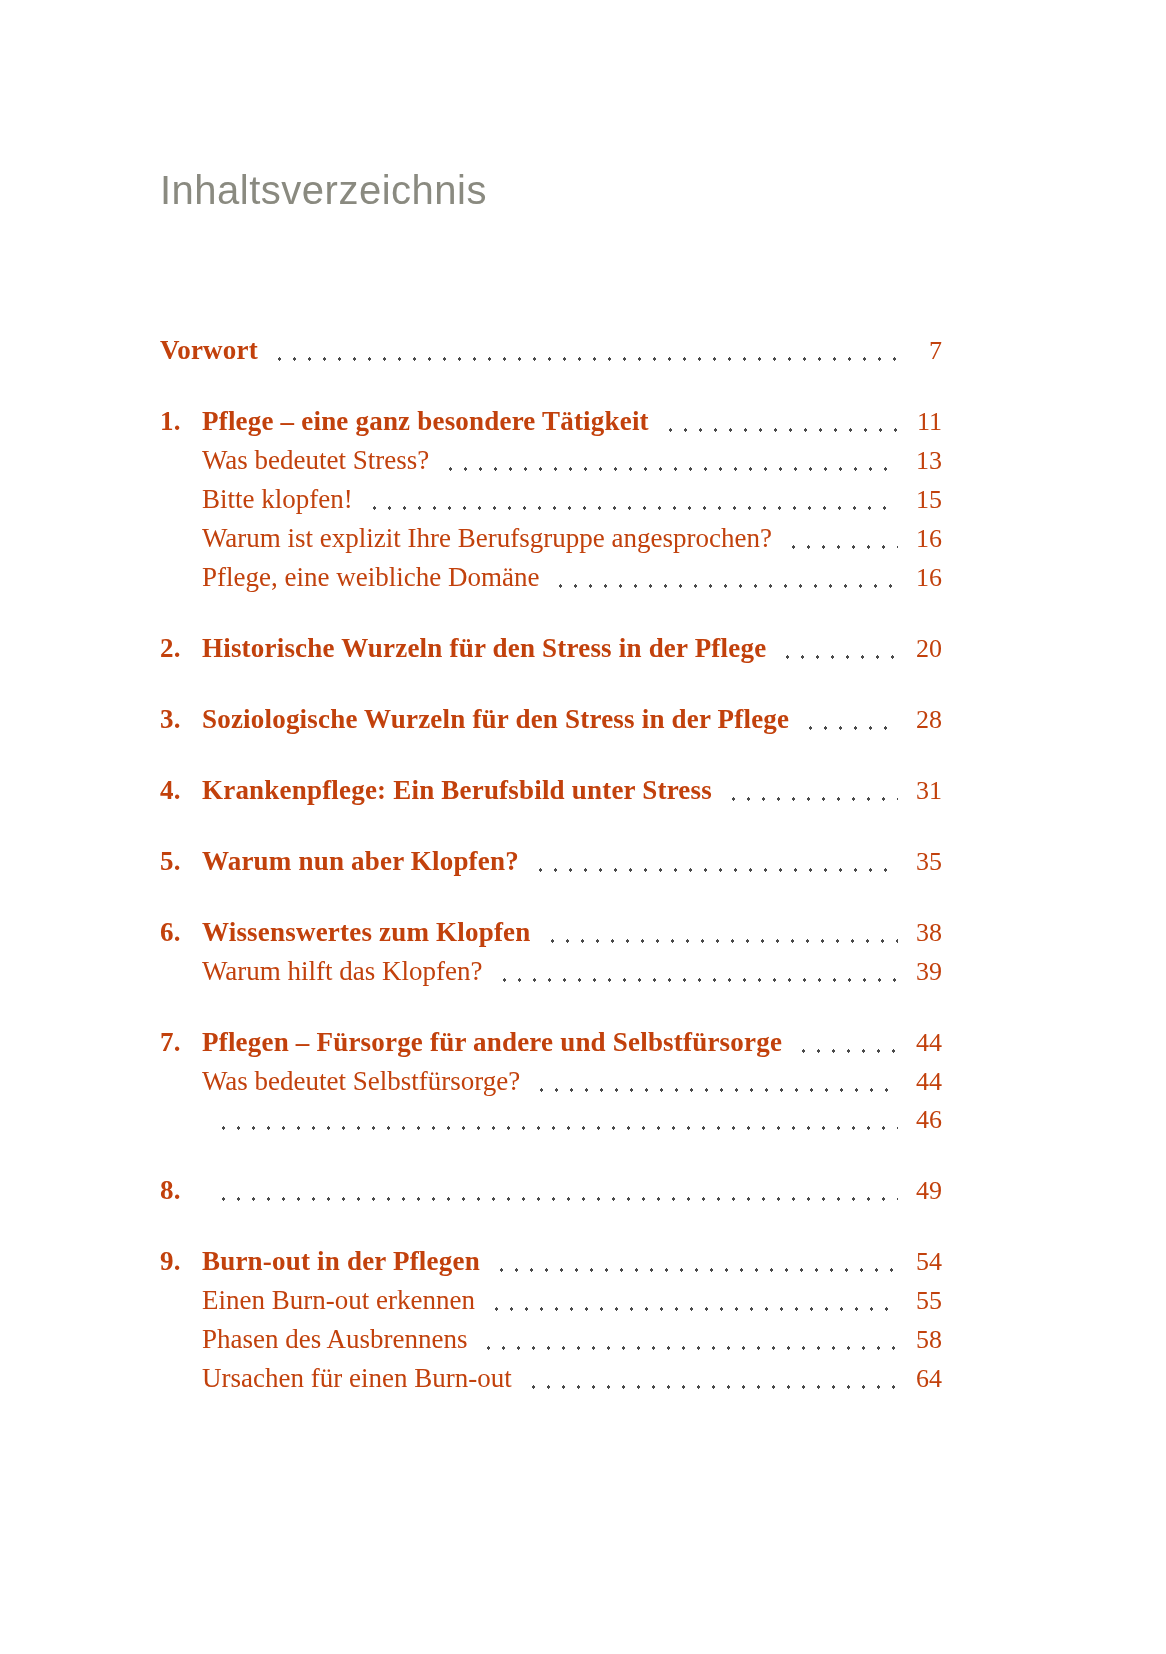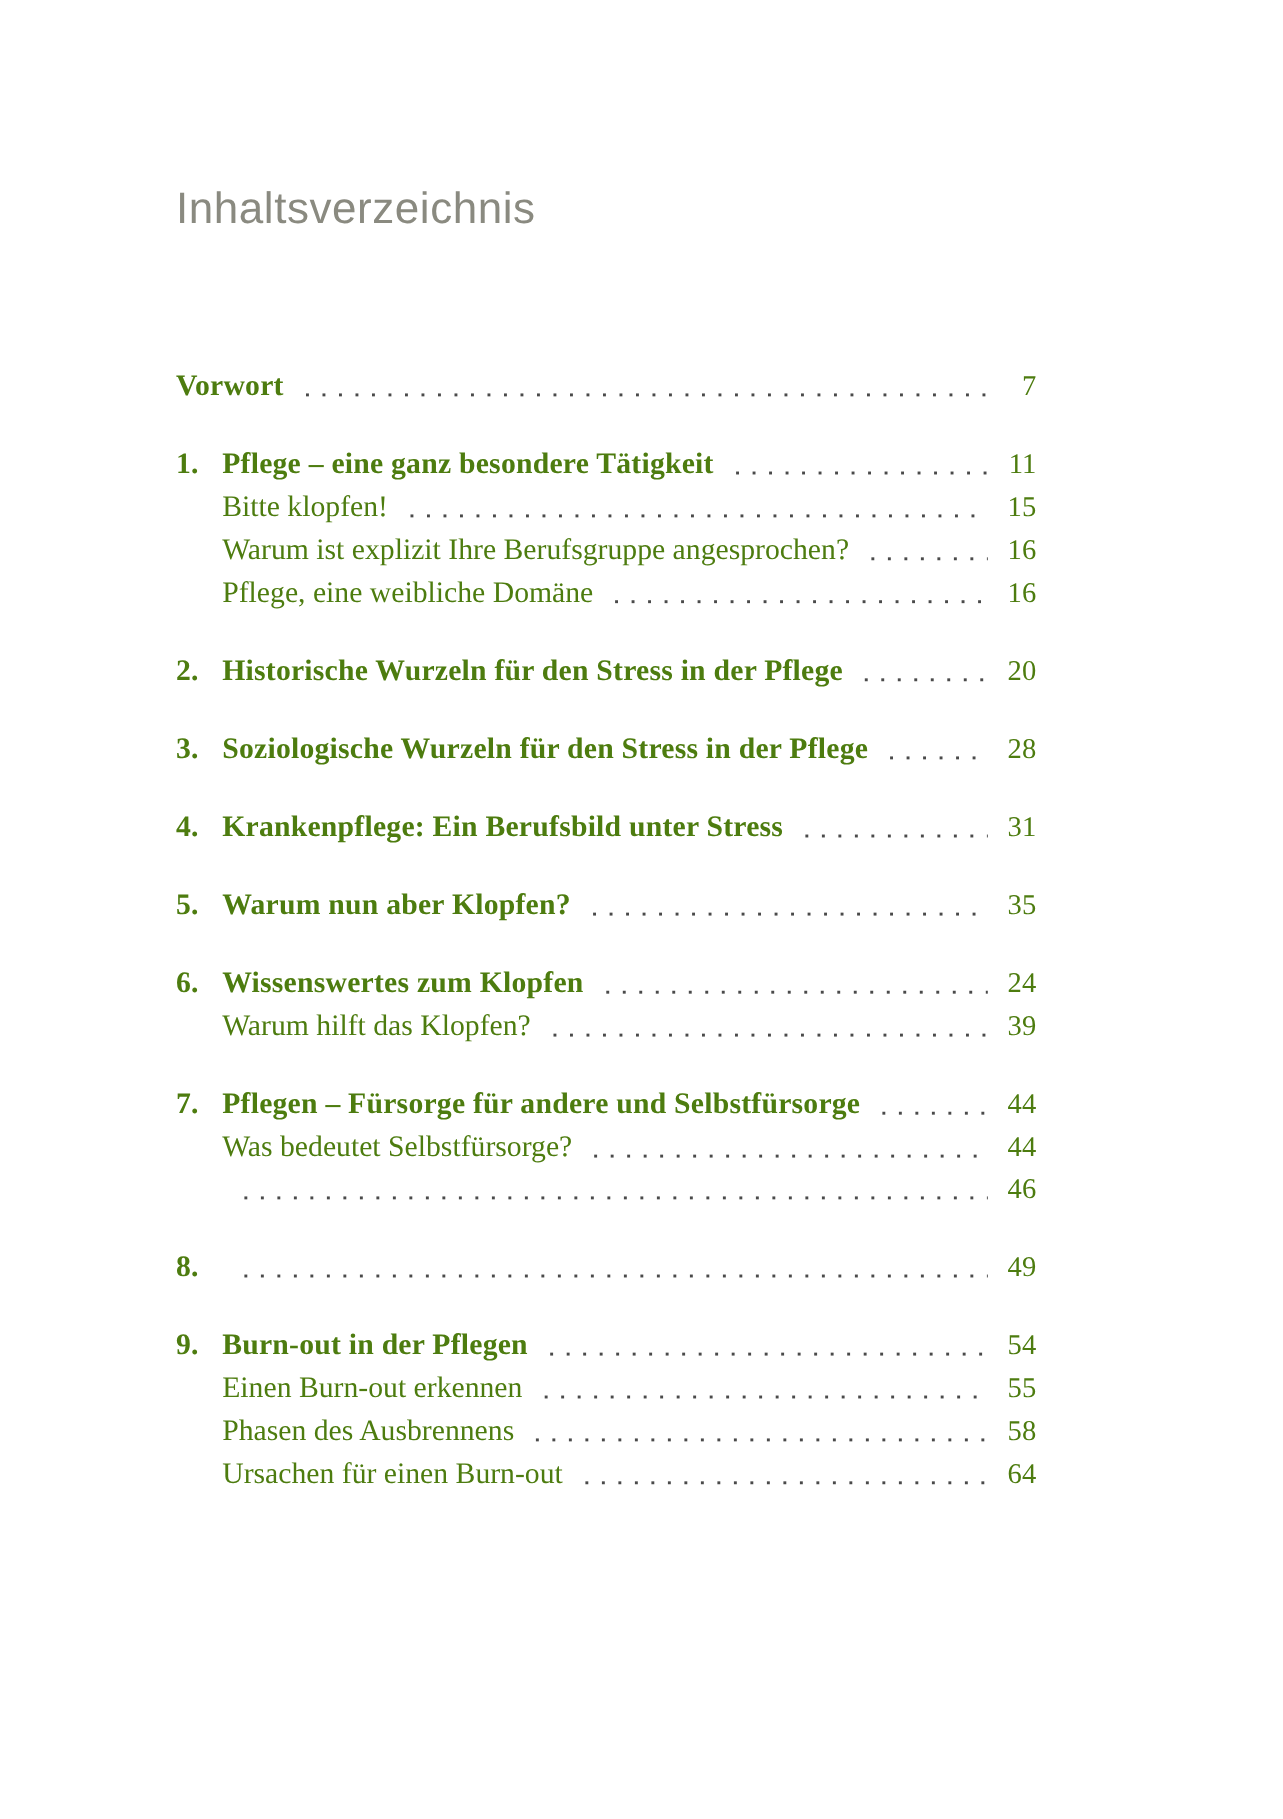--- a/index.html
+++ b/index.html
@@ -39,21 +39,21 @@
   }
   .toc-group:first-child {
     margin-top: 0;
   }
 
   .toc-row {
     display: flex;
     align-items: baseline;
     line-height: 38px;
     font-size: 27px;
-    color: #4d7c0f;
+    color: #c2410c;
   }
 
   .toc-row.bold .entry-num,
   .toc-row.bold .entry-label {
     font-weight: bold;
     letter-spacing: 0.2px;
   }
 
   .entry-num {
     flex: 0 0 42px;
@@ -106,20 +106,26 @@
         </div>
         <div class="toc-group">
           <div class="toc-row bold">
             <span class="entry-num">1.</span>
             <span class="entry-label">Pflege – eine ganz besondere Tätigkeit</span>
             <span class="dot-leader"></span>
             <span class="page-num">11</span>
           </div>
           <div class="toc-row">
             <span class="entry-spacer"></span>
+            <span class="entry-label">Was bedeutet Stress?</span>
+            <span class="dot-leader"></span>
+            <span class="page-num">13</span>
+          </div>
+          <div class="toc-row">
+            <span class="entry-spacer"></span>
             <span class="entry-label">Bitte klopfen!</span>
             <span class="dot-leader"></span>
             <span class="page-num">15</span>
           </div>
           <div class="toc-row">
             <span class="entry-spacer"></span>
             <span class="entry-label">Warum ist explizit Ihre Berufsgruppe angesprochen?</span>
             <span class="dot-leader"></span>
             <span class="page-num">16</span>
           </div>
@@ -160,21 +166,21 @@
             <span class="entry-label">Warum nun aber Klopfen?</span>
             <span class="dot-leader"></span>
             <span class="page-num">35</span>
           </div>
         </div>
         <div class="toc-group">
           <div class="toc-row bold">
             <span class="entry-num">6.</span>
             <span class="entry-label">Wissenswertes zum Klopfen</span>
             <span class="dot-leader"></span>
-            <span class="page-num">24</span>
+            <span class="page-num">38</span>
           </div>
           <div class="toc-row">
             <span class="entry-spacer"></span>
             <span class="entry-label">Warum hilft das Klopfen?</span>
             <span class="dot-leader"></span>
             <span class="page-num">39</span>
           </div>
         </div>
         <div class="toc-group">
           <div class="toc-row bold">

